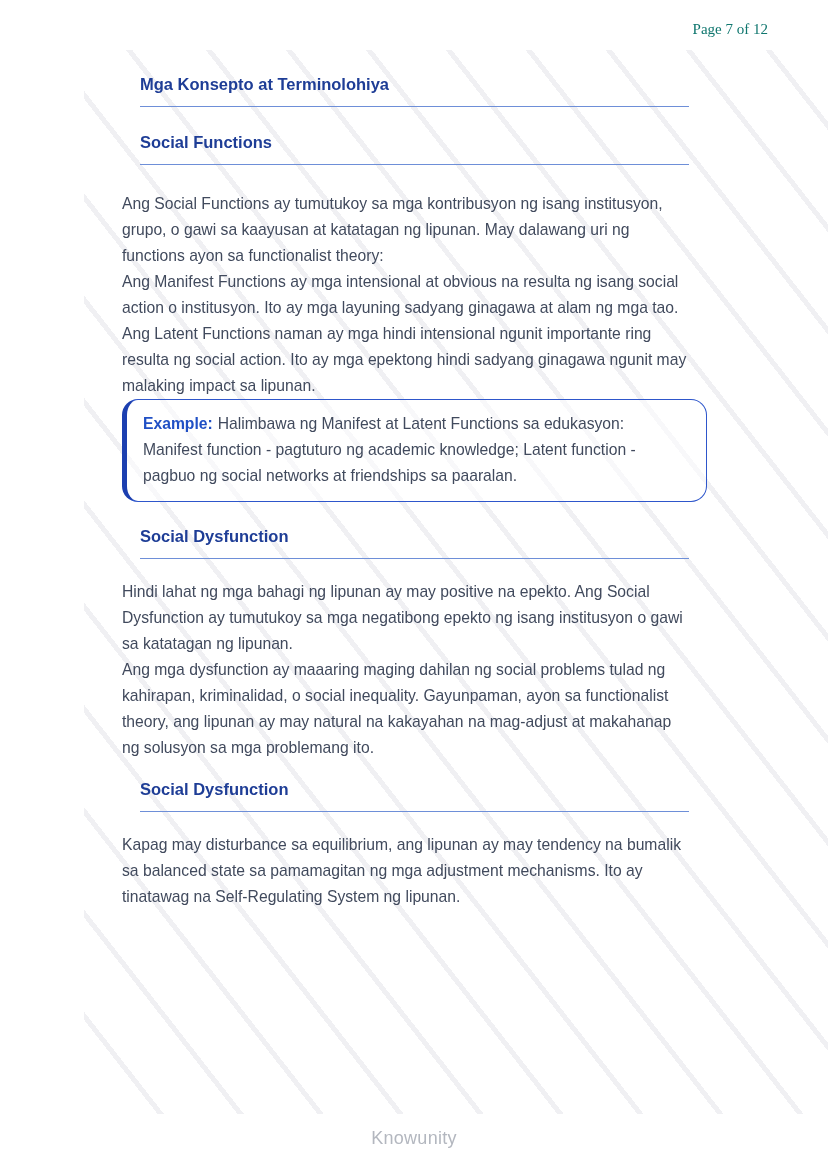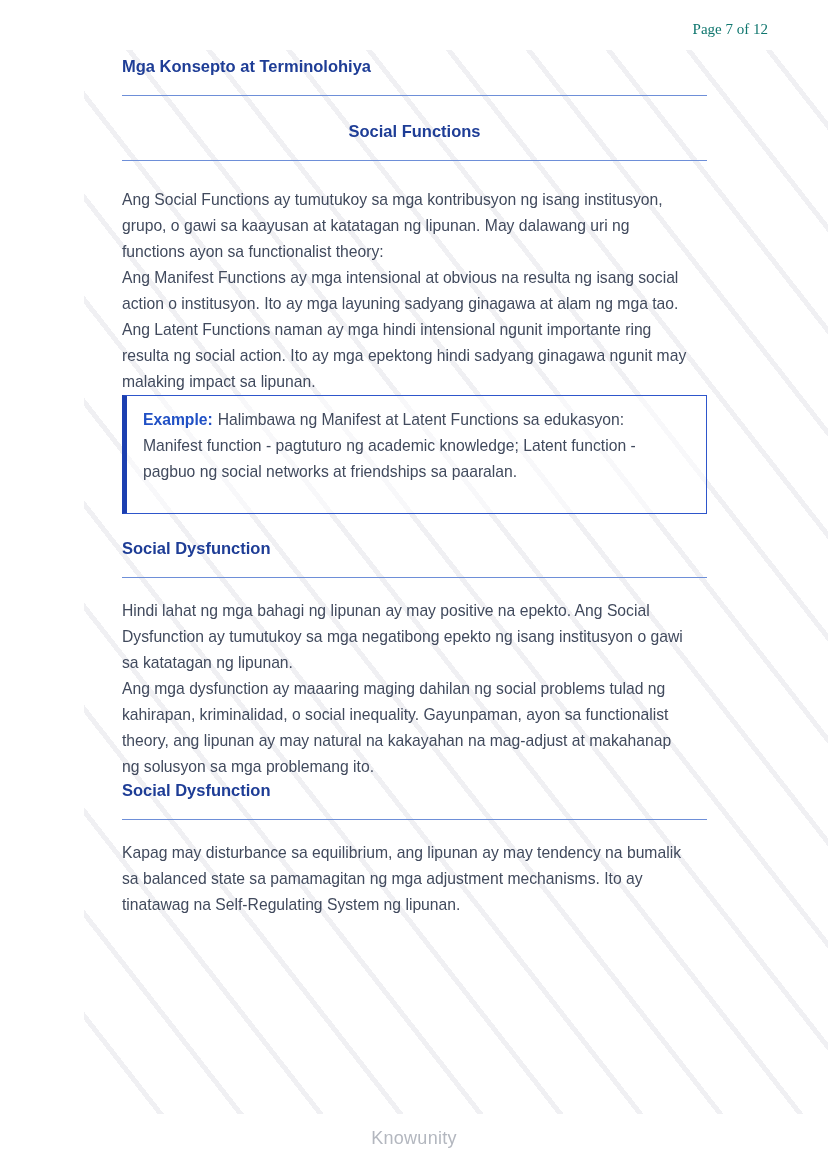--- a/index.html
+++ b/index.html
@@ -32,42 +32,42 @@
     width:585px;
     color:#414a5d;
     font-size:15.7px;
     line-height:26px;
   }
   .doc-heading {
     font-size:16.5px;
     line-height:20px;
     font-weight:bold;
     color:#1e3d96;
-    margin:0;
-    padding-bottom:19px;
+    margin:18px;
+    padding-bottom:12px;
     border-bottom:1.6px solid #6e8fd8;
   }
   .mb-25 { margin-bottom:25px; }
-  .mb-26 { margin-bottom:26px;text-align:center; }
+  .mb-26 { margin-bottom:26px; }
   .mb-24 { margin-bottom:24px; }
   .mb-20 { margin-bottom:20px; }
   .mb-16 { margin-bottom:16px; }
   .mb-13 { margin-bottom:13px; }
   .mb-12 { margin-bottom:12px; }
   .mb-10 { margin-bottom:10px; }
   .mb-9  { margin-bottom:9px; }
   .doc-p {
     margin:0;
     white-space:pre-line;
   }
   .example-box {
     border:1.6px solid #2e56cb;
     border-left:5px solid #1c3fb0;
-    border-radius:0;
-    padding:11px 18px 28px 16px;
+    border-radius:16px;
+    padding:11px 18px 12px 16px;
     background:rgba(255,255,255,0.55);
   }
   .example-label {
     font-weight:bold;
     color:#2050c5;
     margin-right:5px;
   }
   .example-text { white-space:pre-line; }
   .footer-brand {
     position:absolute;

